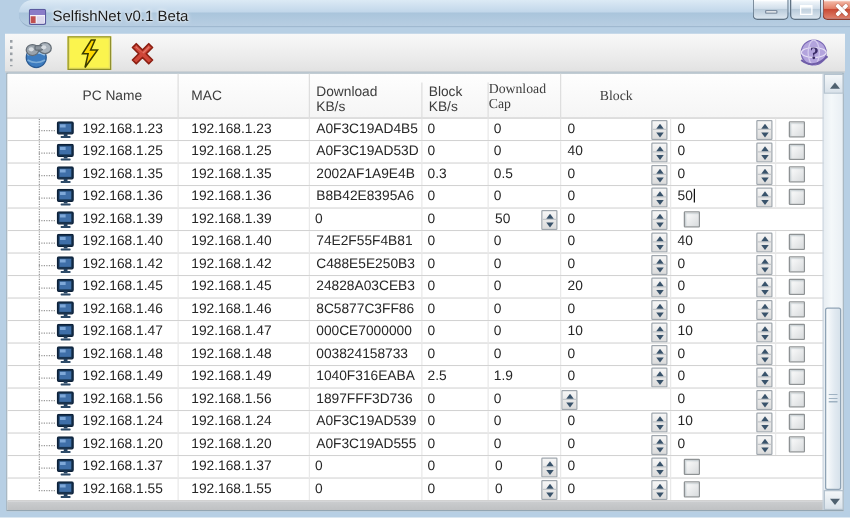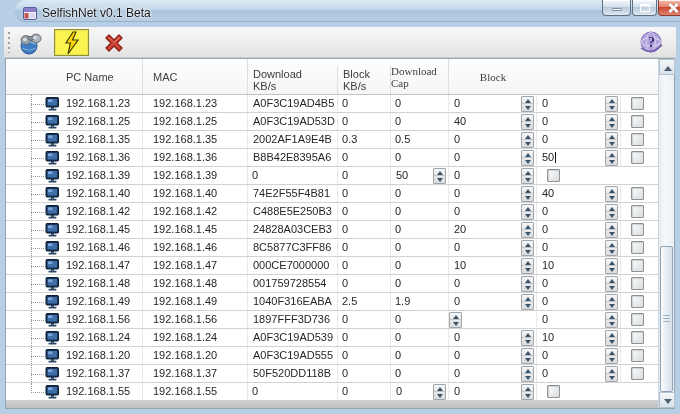--- a/index.html
+++ b/index.html
@@ -700,21 +700,21 @@
       <svg class="pc-icon" width="15" height="14" viewBox="0 0 15 14">
         <rect x="1" y="0.5" width="12.5" height="9.5" rx="1" fill="#16324f" stroke="#0c2038"></rect>
         <rect x="2.5" y="2" width="9.5" height="6.5" fill="#3f6fa8"></rect>
         <rect x="3" y="2.5" width="4.5" height="2.5" fill="#7ea8d8"></rect>
         <rect x="6" y="10" width="3" height="1.8" fill="#23405e"></rect>
         <rect x="3.5" y="11.8" width="8" height="1.6" rx="0.6" fill="#2c4a68"></rect>
       </svg>
       <span>192.168.1.48</span>
     </div>
     <div class="cell c-ip">192.168.1.48</div>
-    <div class="cell c-mac">001759728554</div>
+    <div class="cell c-mac">003824158733</div>
     <div class="cell c-dl">0</div>
     <div class="cell c-ul">0</div>
     <div class="cell c-cap c-dlcap">
       <span class="numvalue">0</span>
       <span class="spinner">
         <span class="spin-btn up">
               <i class="tri-up"></i>
             </span>
         <span class="spin-btn">
               <i class="tri-down"></i>
@@ -919,21 +919,20 @@
       <svg class="pc-icon" width="15" height="14" viewBox="0 0 15 14">
         <rect x="1" y="0.5" width="12.5" height="9.5" rx="1" fill="#16324f" stroke="#0c2038"></rect>
         <rect x="2.5" y="2" width="9.5" height="6.5" fill="#3f6fa8"></rect>
         <rect x="3" y="2.5" width="4.5" height="2.5" fill="#7ea8d8"></rect>
         <rect x="6" y="10" width="3" height="1.8" fill="#23405e"></rect>
         <rect x="3.5" y="11.8" width="8" height="1.6" rx="0.6" fill="#2c4a68"></rect>
       </svg>
       <span>192.168.1.37</span>
     </div>
     <div class="cell c-ip">192.168.1.37</div>
-    <div class="cell c-mac">50F520DD118B</div>
     <div class="cell c-dl">0</div>
     <div class="cell c-ul">0</div>
     <div class="cell c-cap c-dlcap">
       <span class="numvalue">0</span>
       <span class="spinner">
         <span class="spin-btn up">
               <i class="tri-up"></i>
             </span>
         <span class="spin-btn">
               <i class="tri-down"></i>

